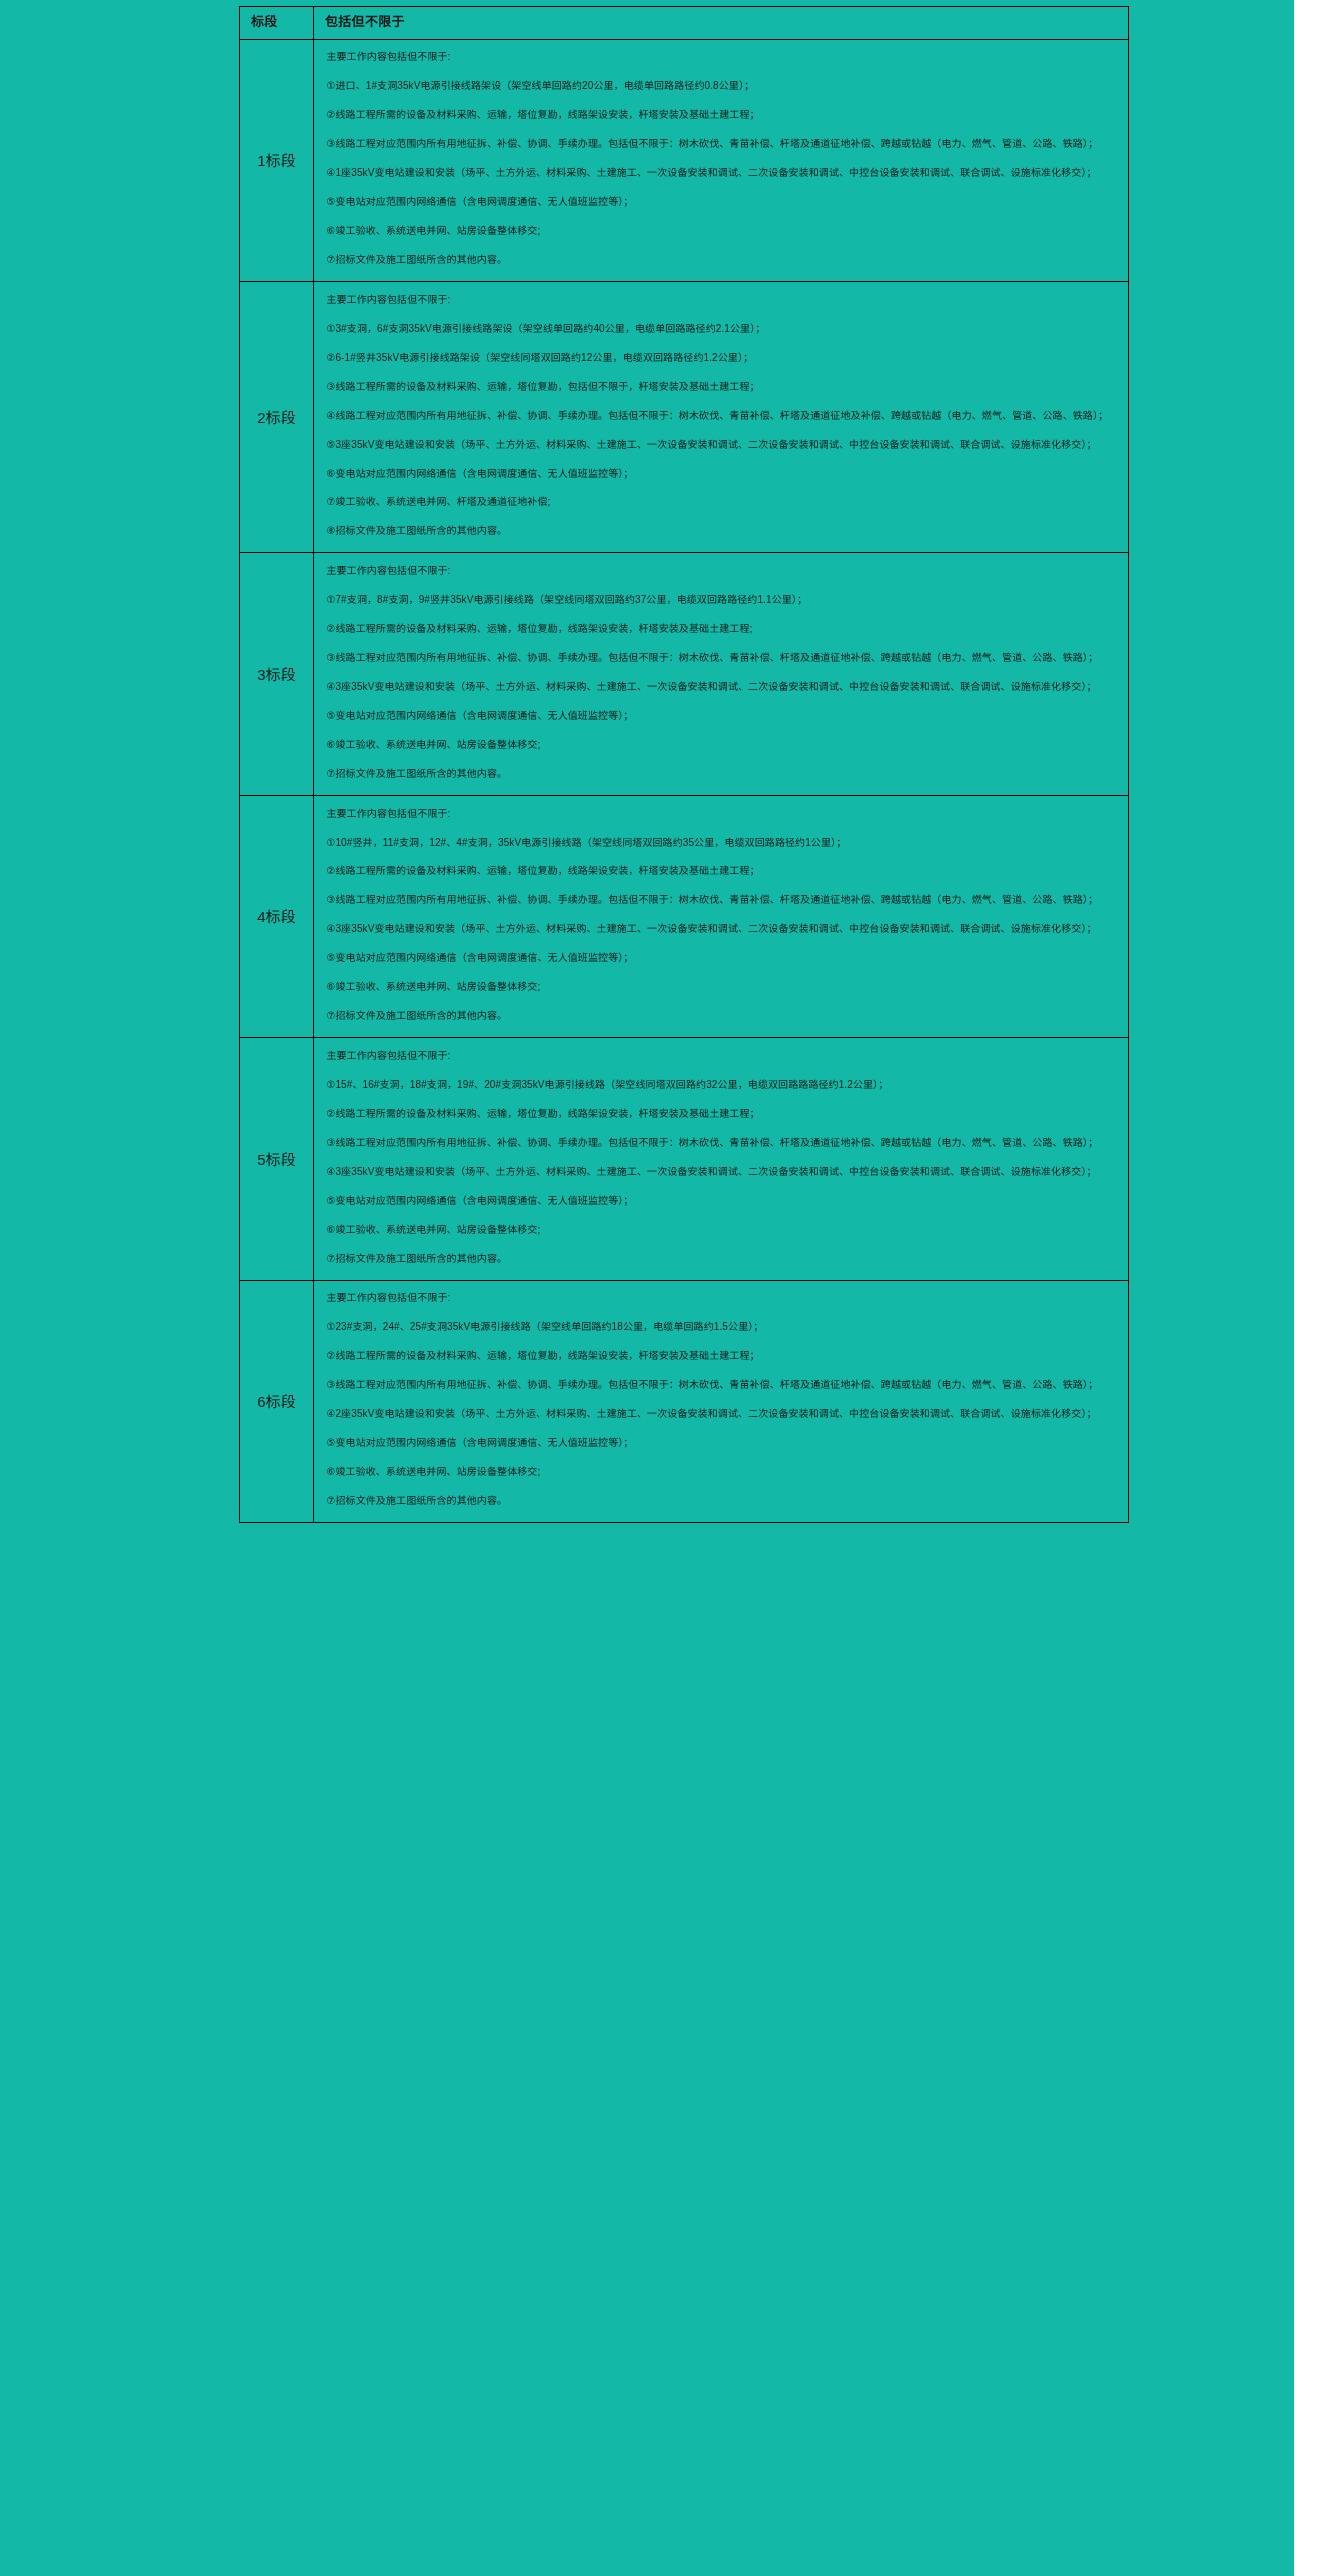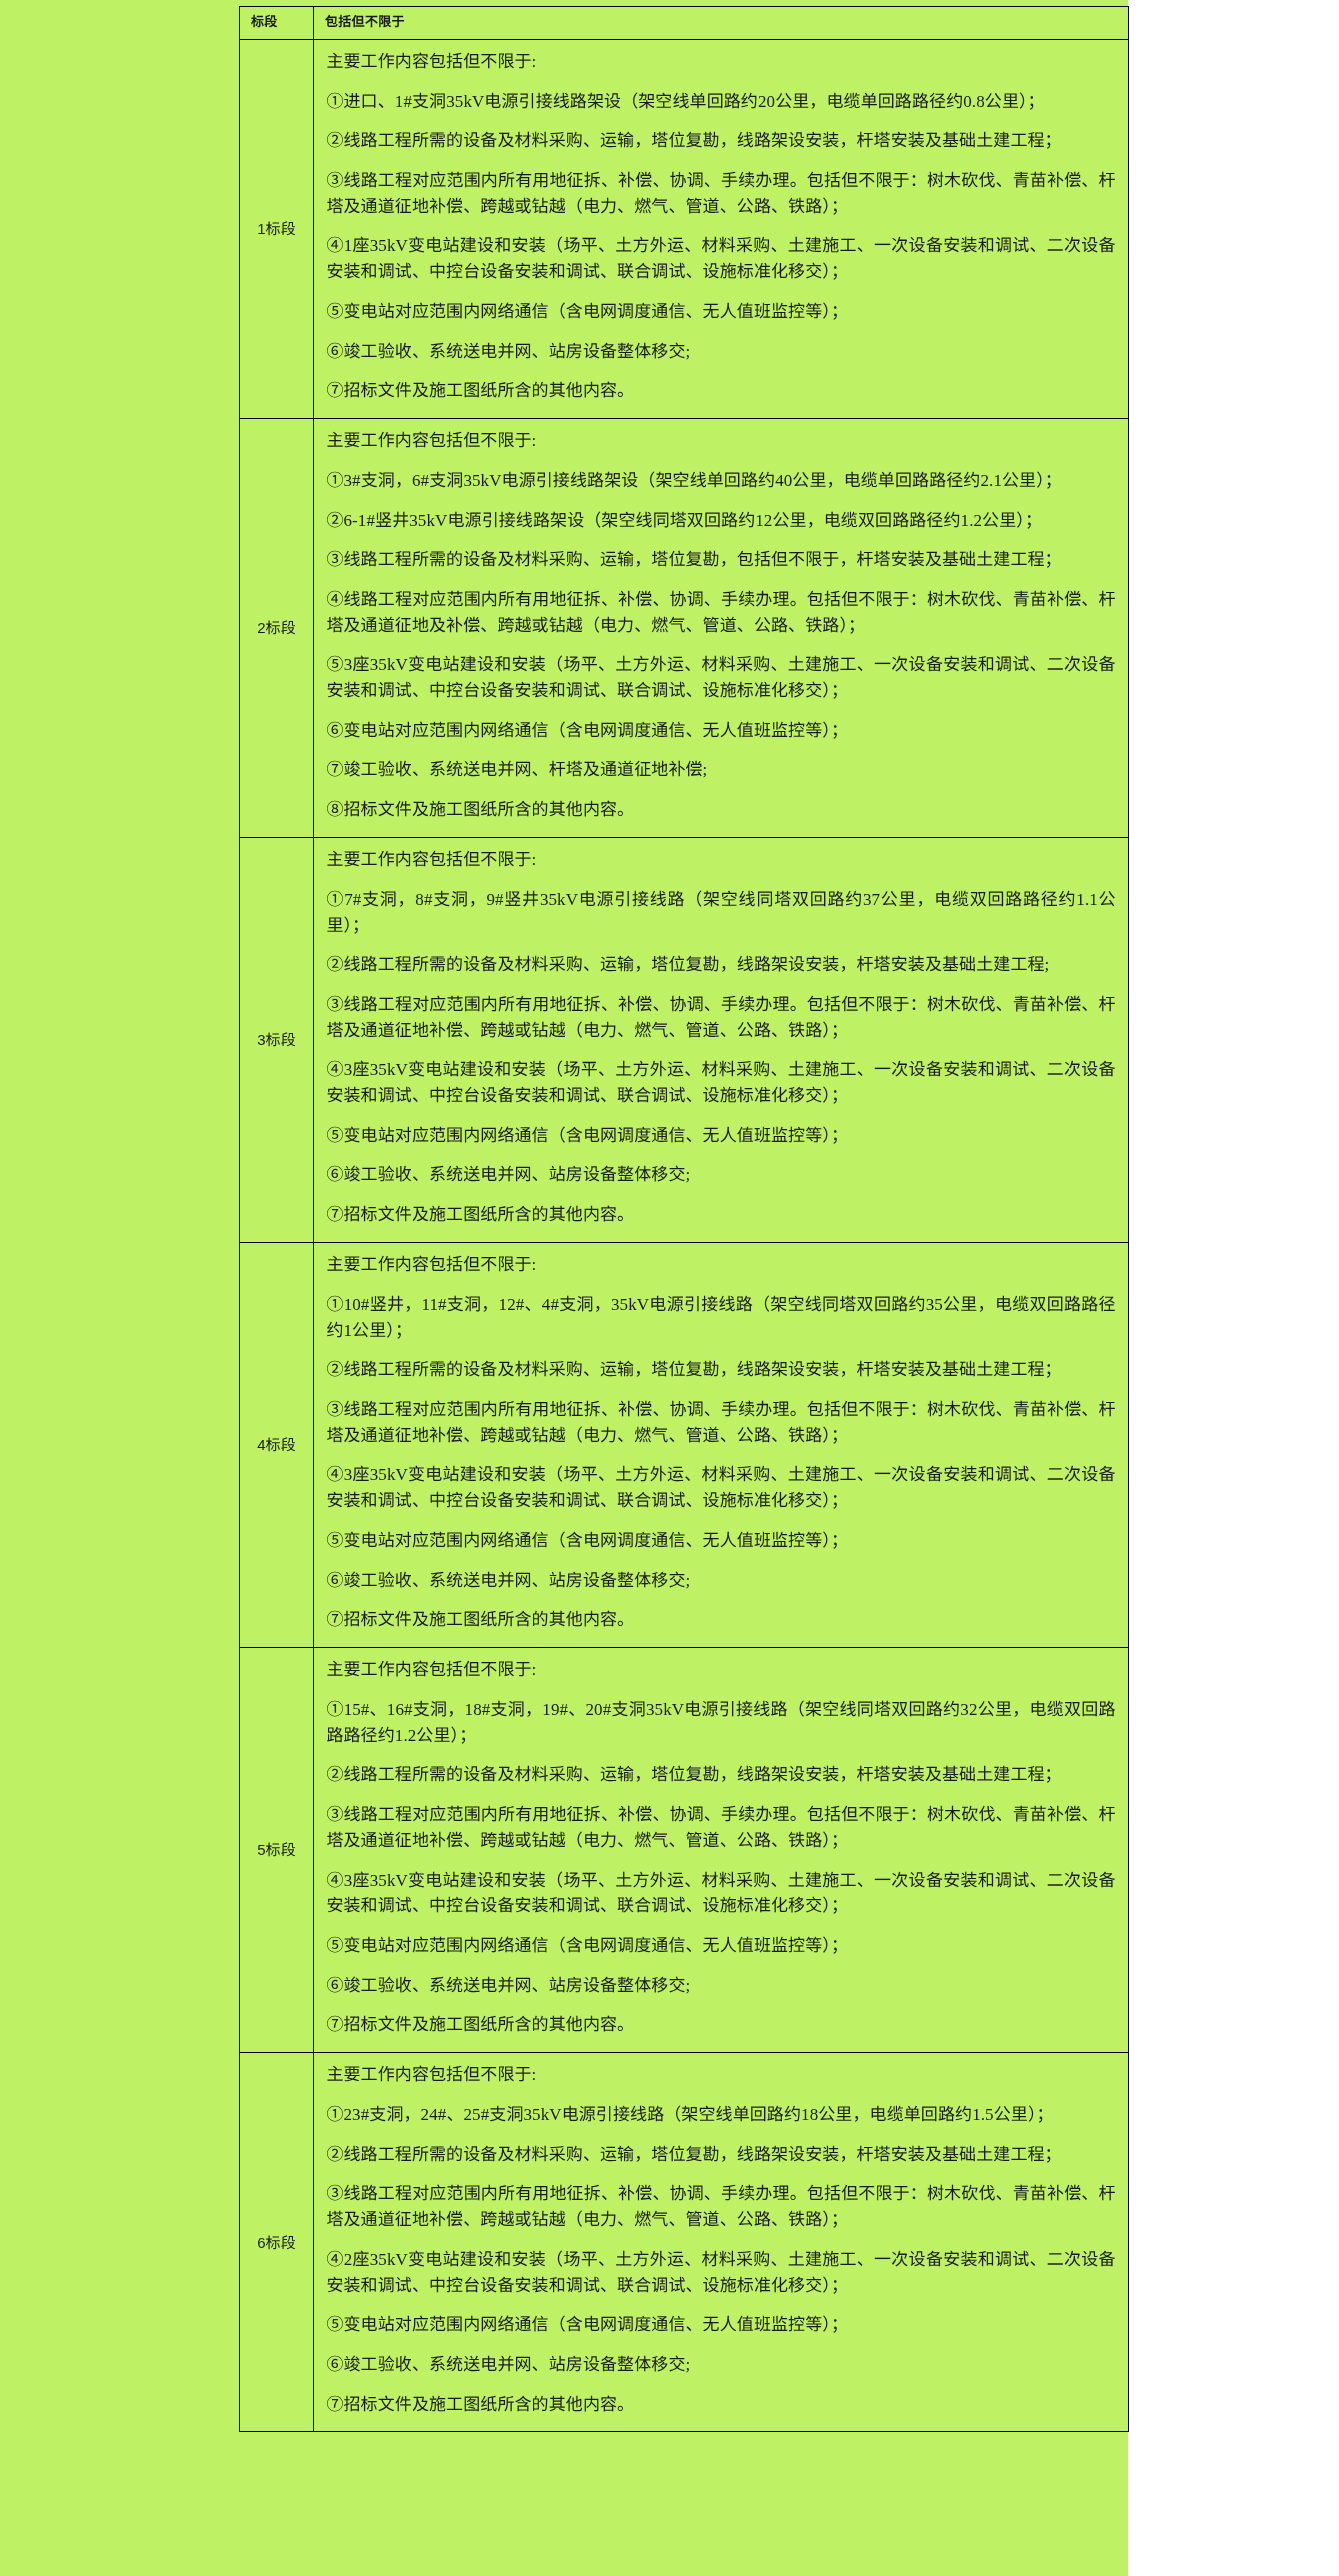--- a/index.html
+++ b/index.html
@@ -9,23 +9,23 @@
     background: #ffffff;
   }
   body {
     width: 1340px;
     font-family: "Liberation Sans", "DejaVu Sans", sans-serif;
     color: #1a1a1a;
     -webkit-font-smoothing: antialiased;
   }
   .page {
     position: relative;
-    width: 1128px;
+    width: 1294px;
     min-height: 2576px;
-    background: #bef264;
+    background: #14b8a6;
     box-sizing: border-box;
   }
   .table-wrap {
     position: absolute;
     left: 239px;
     top: 5.5px;
     width: 889px;
   }
   table.scope-table {
     border-collapse: collapse;
@@ -75,27 +75,26 @@
     white-space: nowrap;
     letter-spacing: 0.1px;
   }
   table.scope-table tbody td.content-cell {
     border-left: 0.7px solid #000000;
     border-right: 1.4px solid #000000;
     padding: 9.6px 12.4px 11px 12.4px;
   }
   .content-cell p {
     margin: 0 0 13.8px 0;
-    font-size: 17px;
+    font-size: 10px;
     line-height: 1.52;
     text-align: justify;
     text-justify: inter-ideograph;
     letter-spacing: 0.1px;
     word-break: break-all;
-    font-family: Liberation Serif, serif;
   }
   .content-cell p:last-child {
     margin-bottom: 2.8px;
   }
   .content-cell p.lead {
     margin-bottom: 13.8px;
   }
 </style>
 </head>
 <body>

